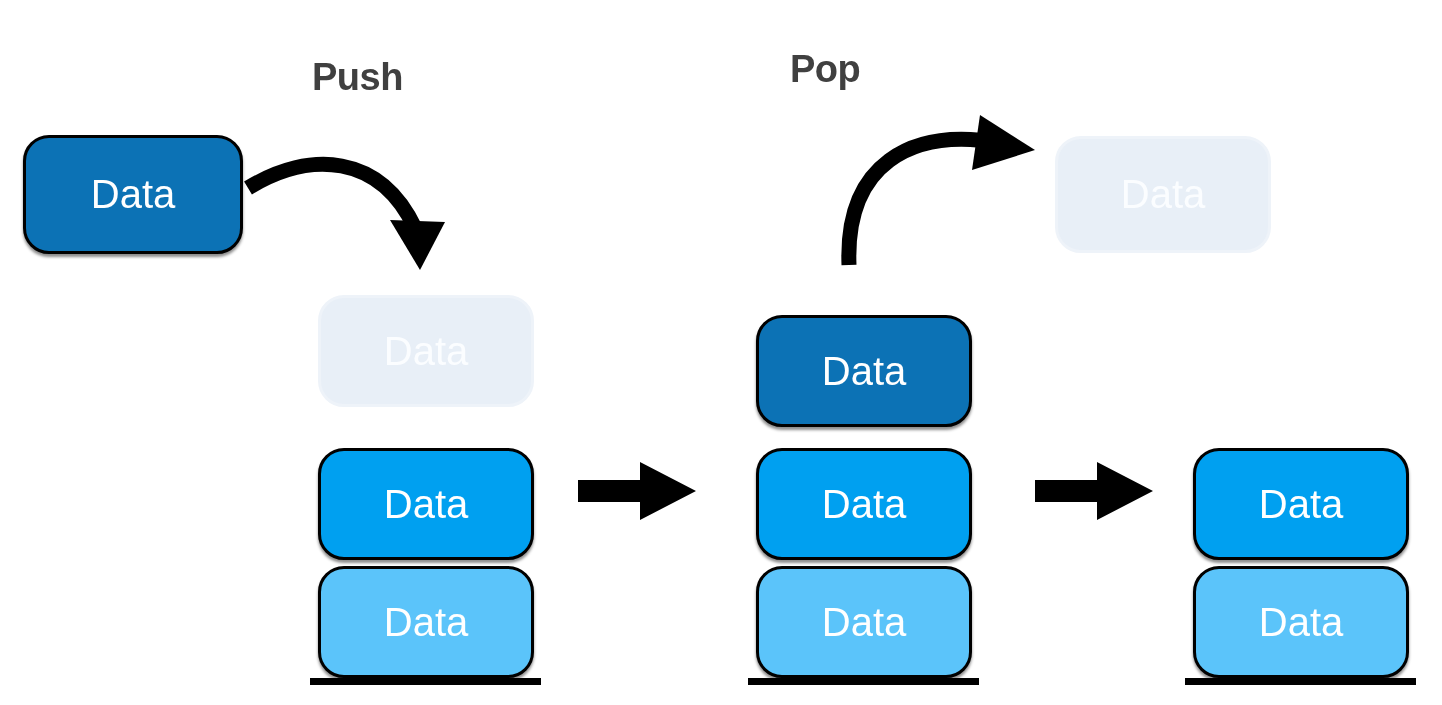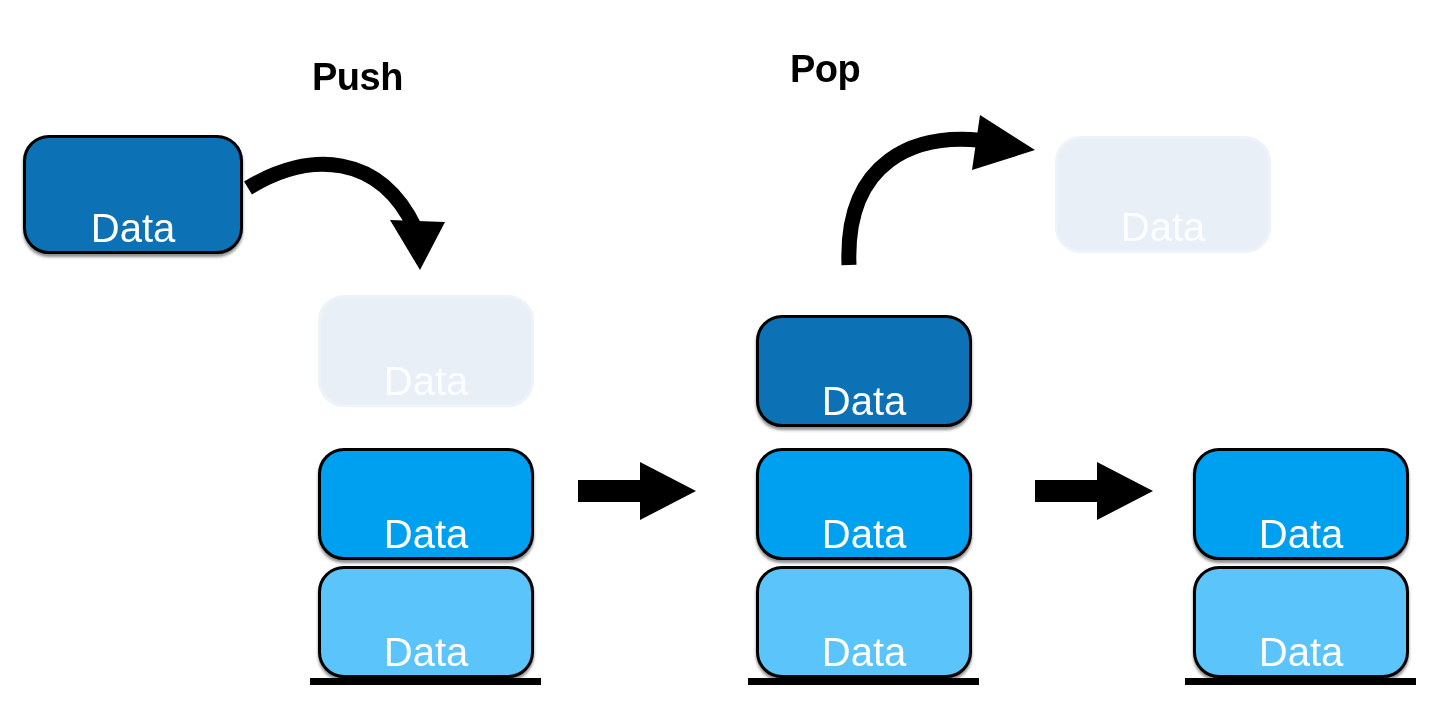--- a/index.html
+++ b/index.html
@@ -18,34 +18,34 @@
     overflow: hidden;
   }
 
   
   .op-label {
     position: absolute;
     font-family: "Liberation Sans", sans-serif;
     font-weight: bold;
     font-size: 38px;
     line-height: 1;
-    color: #000000;
+    color: #404040;
     letter-spacing: -0.5px;
     white-space: nowrap;
   }
   .op-label.push { left: 312px; top: 58px; }
   .op-label.pop  { left: 790px; top: 50px; }
 
   
   .data-box {
     position: absolute;
     box-sizing: border-box;
     border-radius: 26px;
     display: flex;
-    align-items: flex-end;
+    align-items: center;
     justify-content: center;
     font-family: "Liberation Sans", sans-serif;
     font-size: 40px;
     font-weight: normal;
     color: #ffffff;
     letter-spacing: 0px;
   }
   .data-box.solid {
     border: 3px solid #000000;
     box-shadow: 0 3px 3px rgba(0,0,0,0.45);

